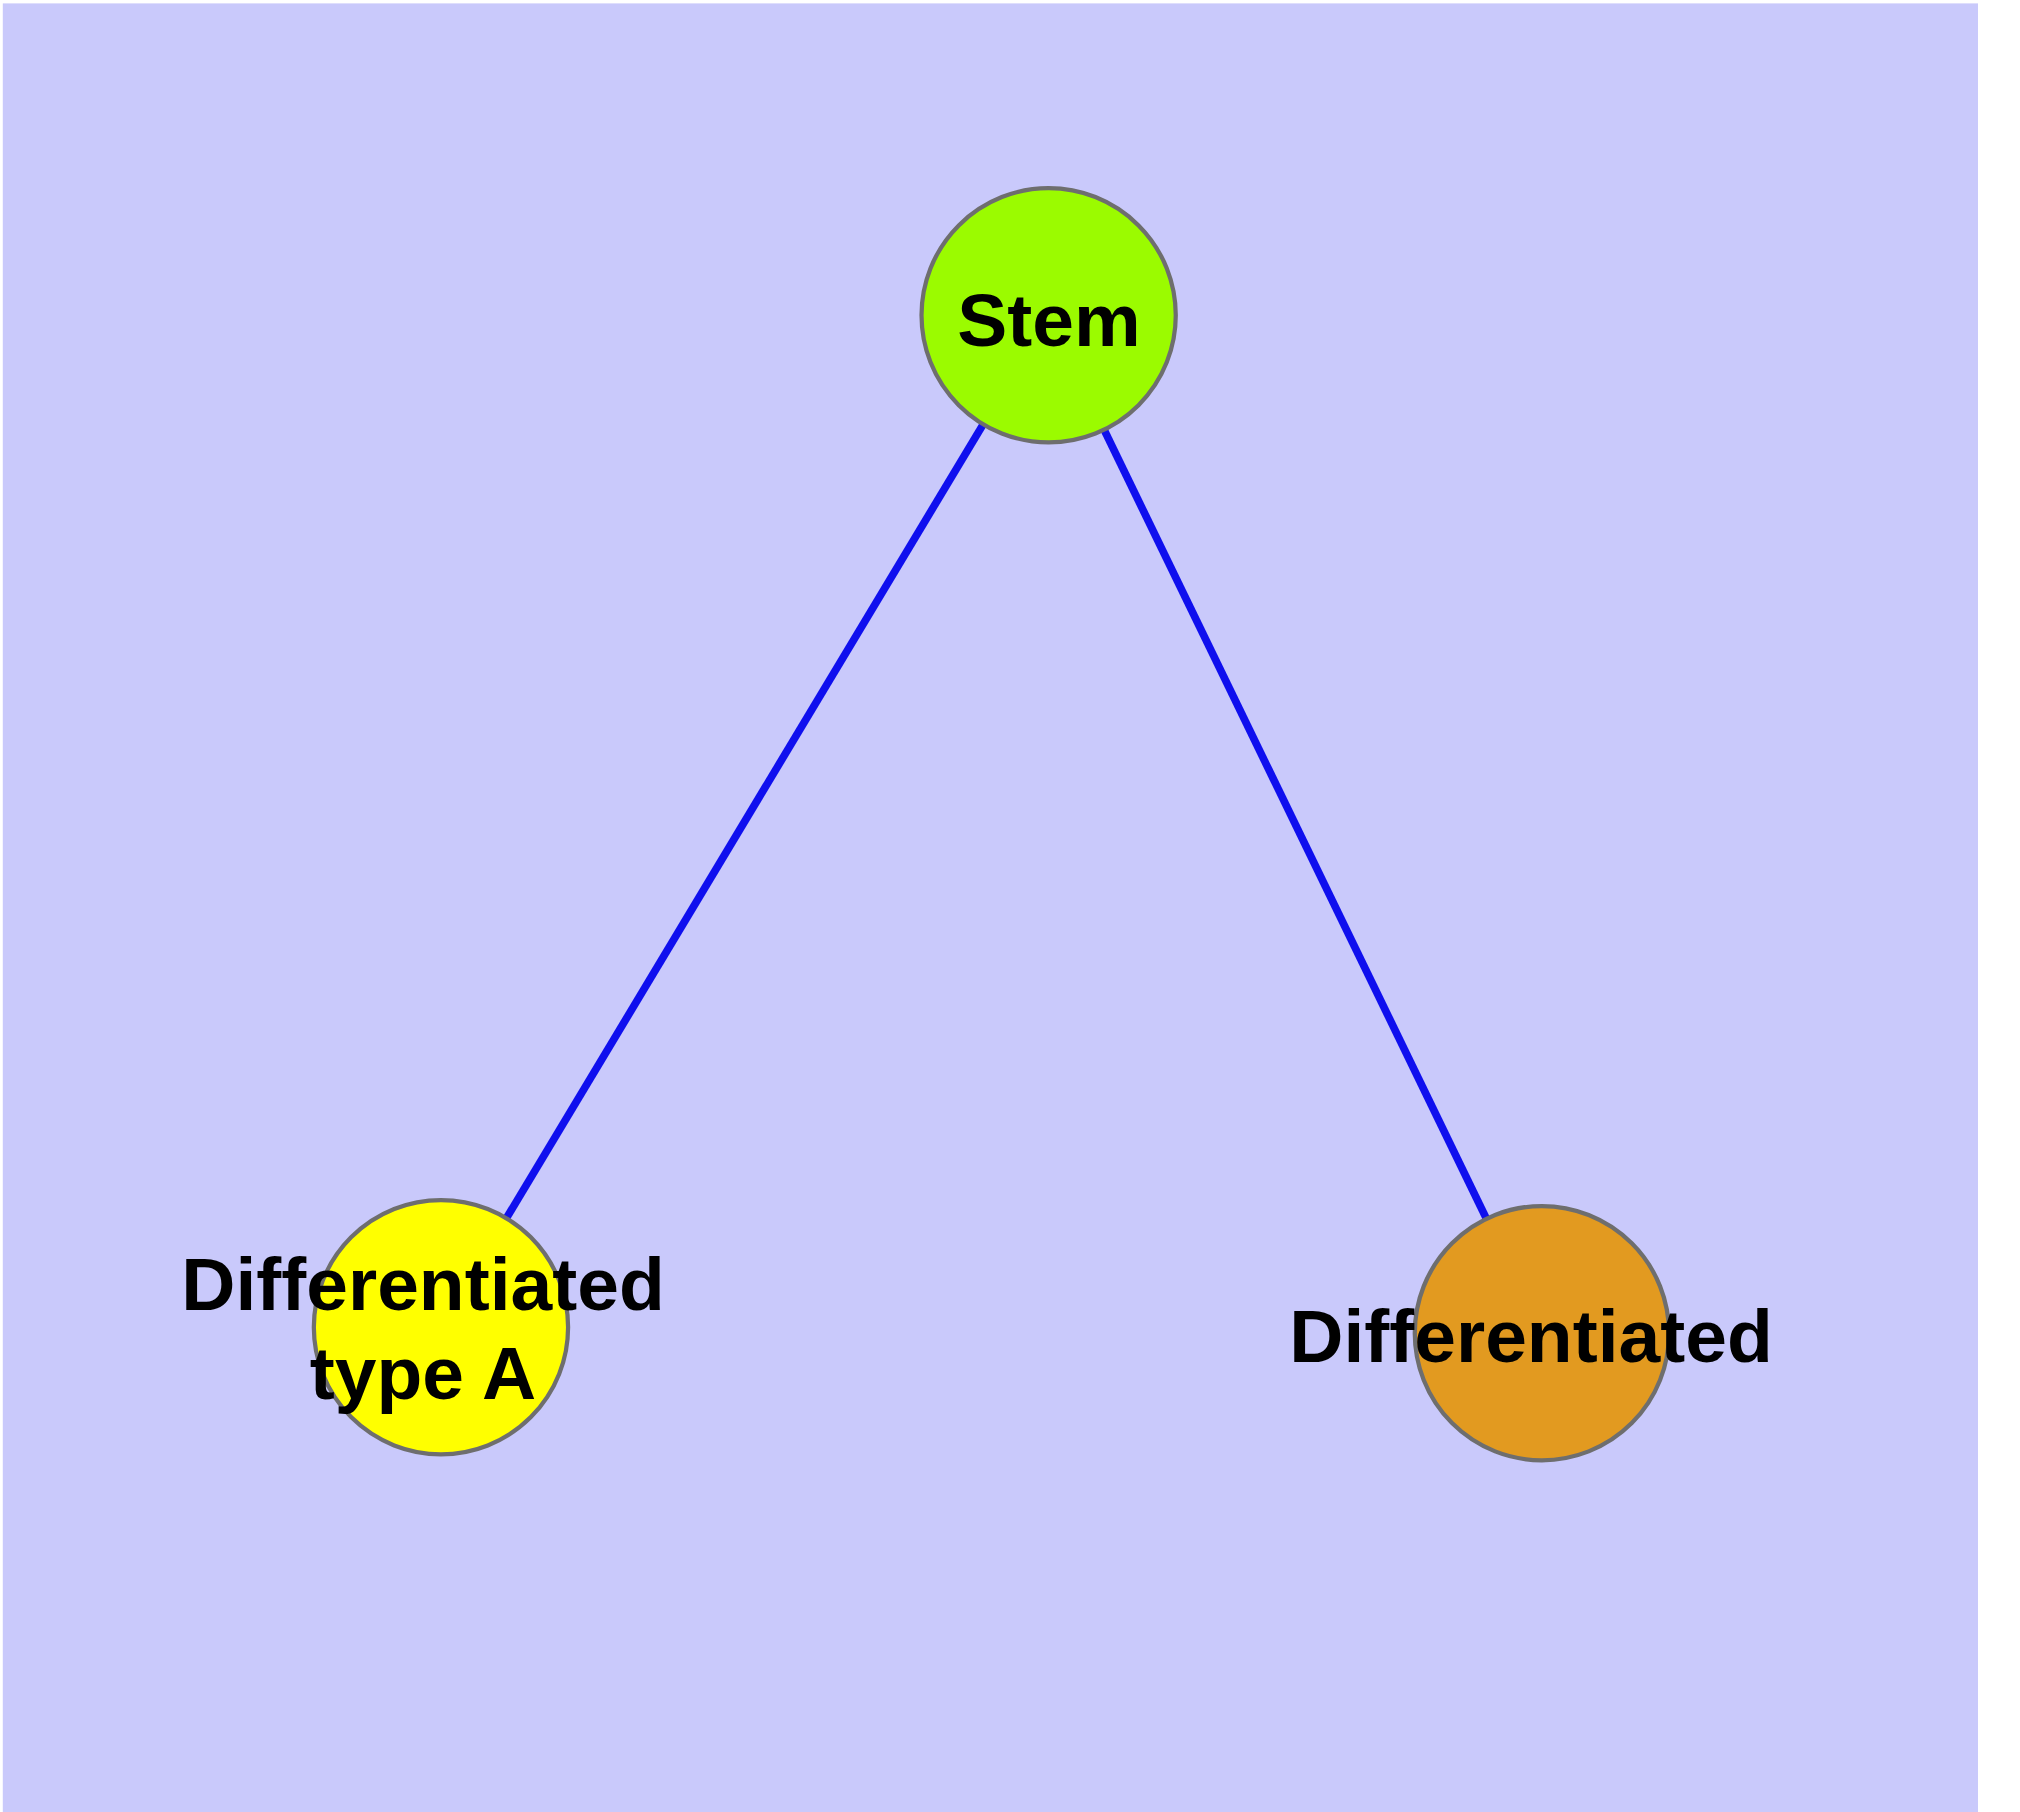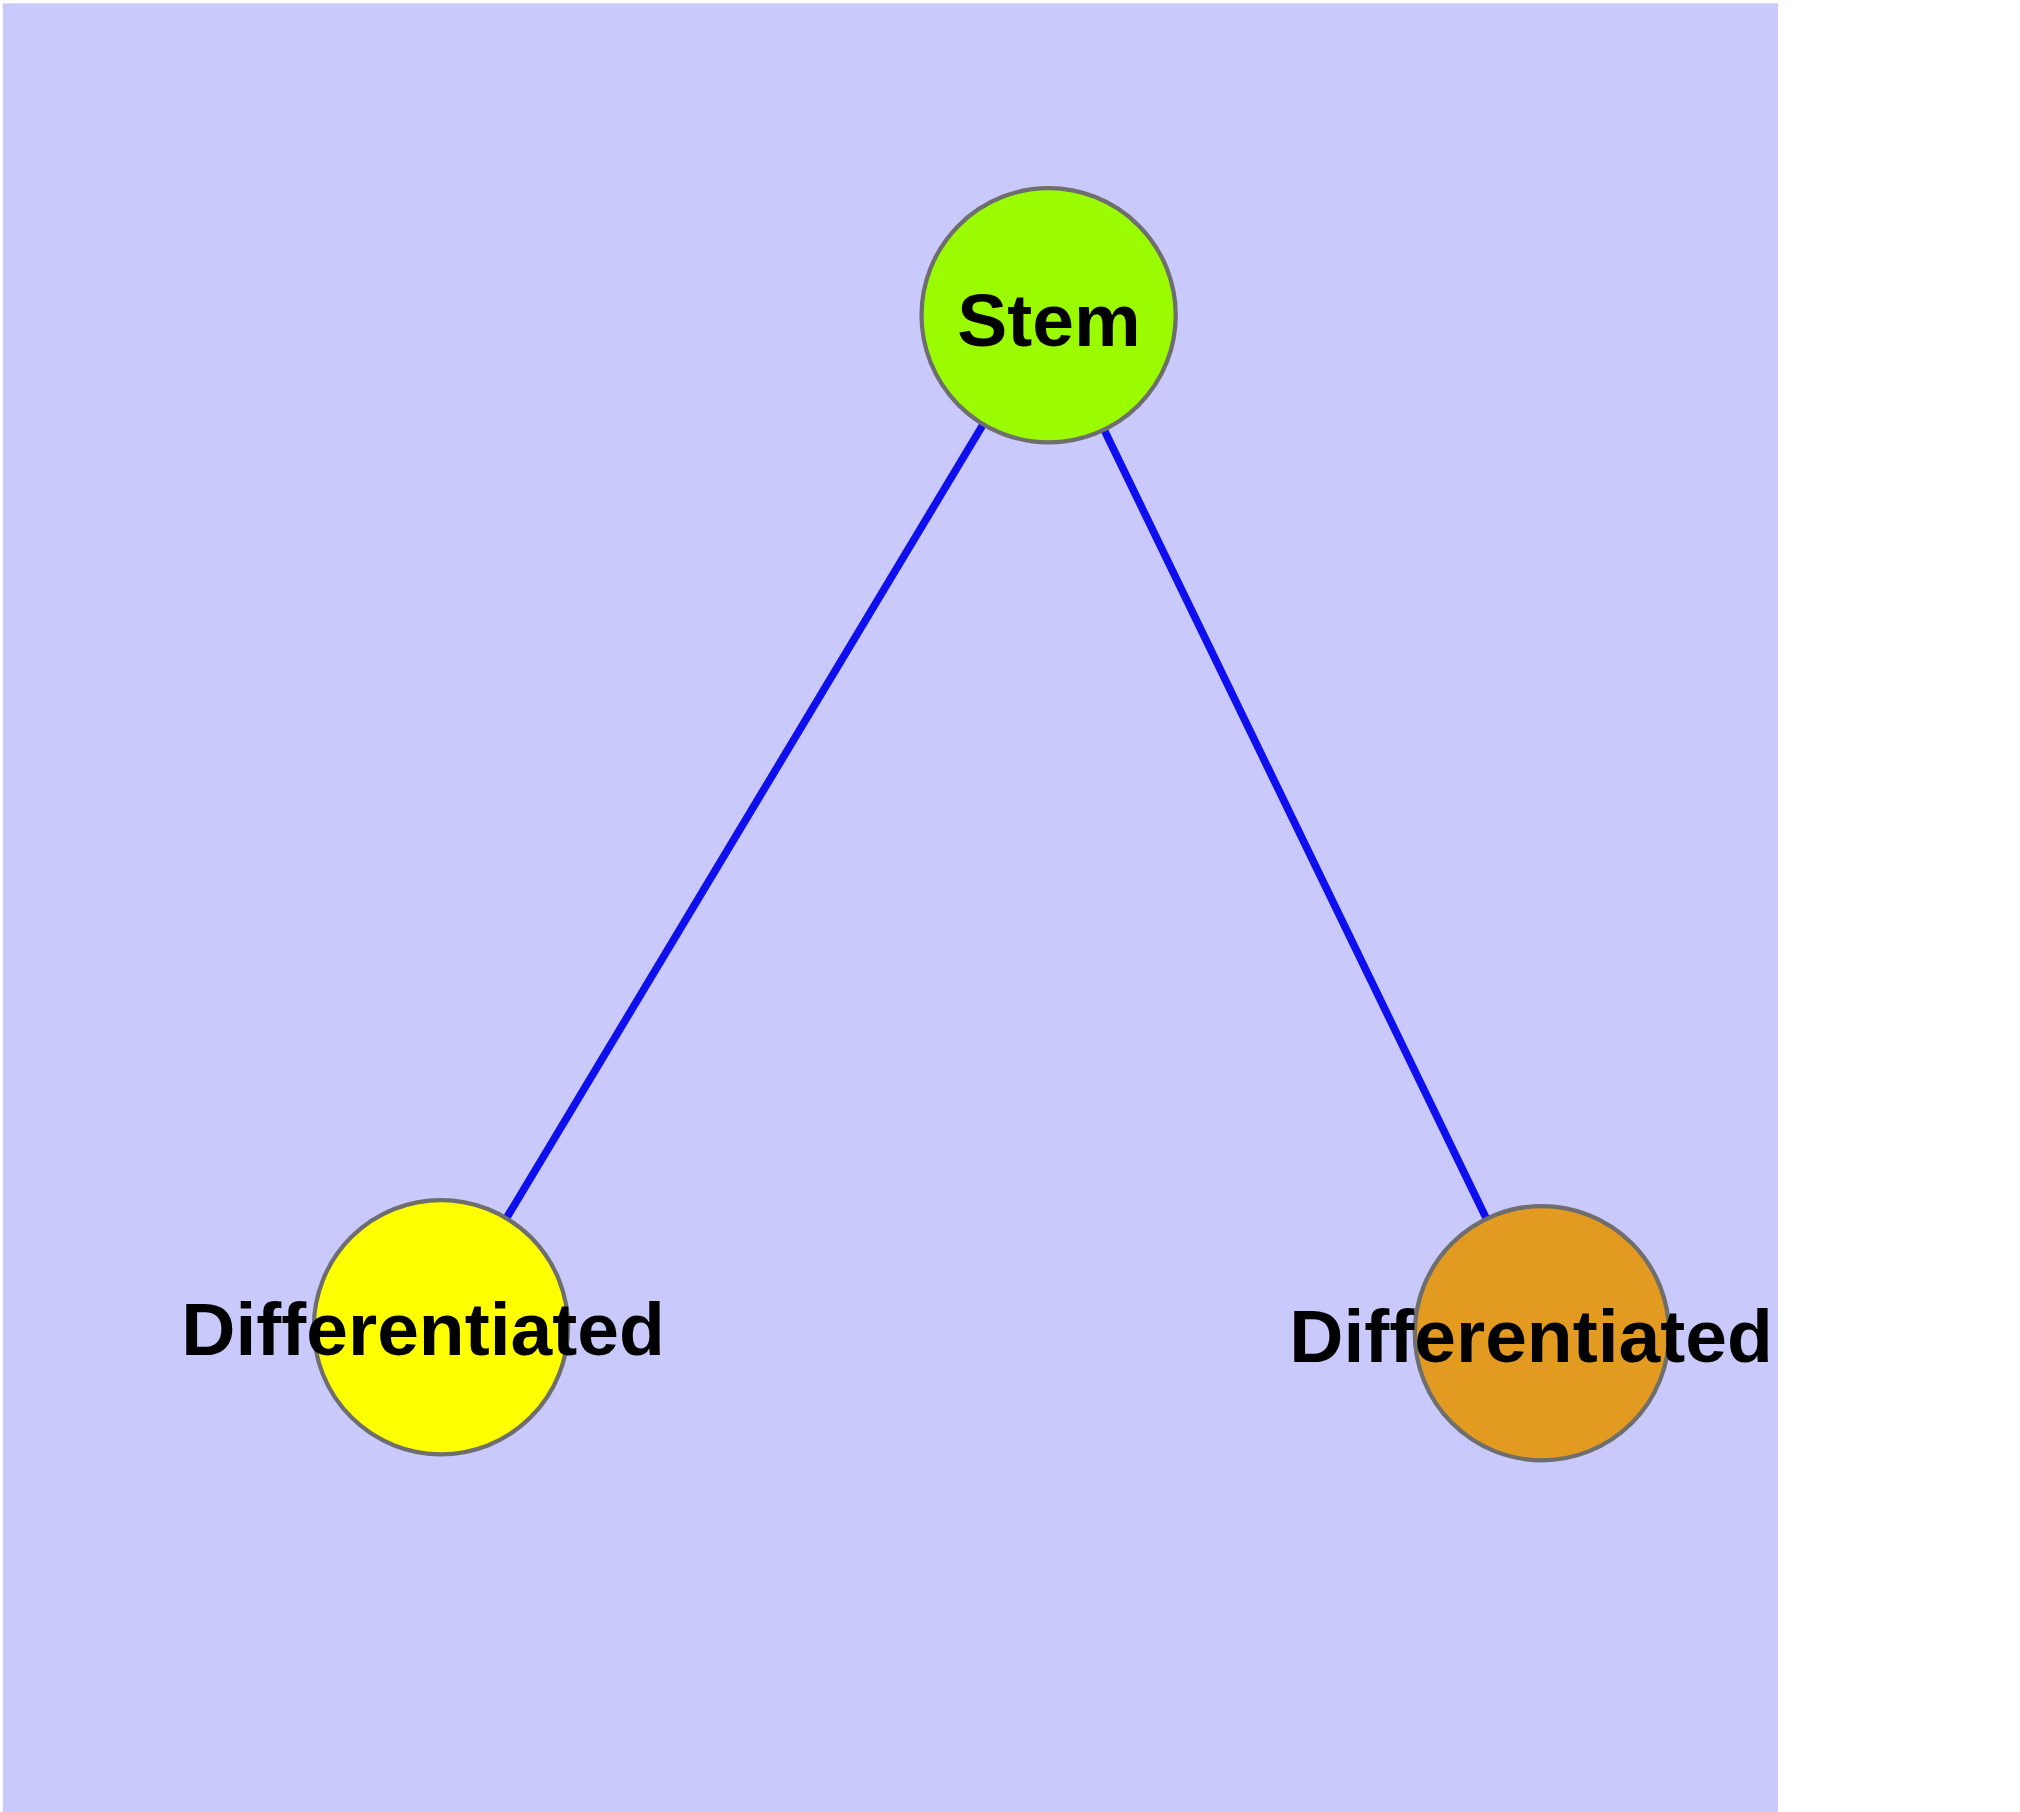--- a/index.html
+++ b/index.html
@@ -2,21 +2,21 @@
 <html style="font-size:13.6px"><head>
 <meta charset="utf-8">
 <style>
   html, body {
     margin: 0;
     padding: 0;
     background: #ffffff;
   }
   .canvas {
     position: relative;
-    width: 1778px;
+    width: 1978px;
     height: 1812px;
     overflow: hidden;
     font-family: "Liberation Sans", sans-serif;
   }
   .graph-svg {
     position: absolute;
     left: 0;
     top: 0;
   }
   .edge {
@@ -58,20 +58,21 @@
     <circle class="node-circle" cx="520" cy="1566" r="150" fill="#ffff00" stroke="#6e6e6e"></circle>
     <circle class="node-circle" cx="1819" cy="1573" r="150" fill="#e29a20" stroke="#6e6e6e"></circle>
   </svg>
 
   <div class="node-label" style="left:1049px; top:320px;">
     <span class="line">Stem</span>
   </div>
 
   <div class="node-label" style="left:423px; top:1329px;">
     <span class="line">Differentiated</span>
+    <span class="line">type A</span>
   </div>
 
   <div class="node-label" style="left:1531px; top:1336px;">
     <span class="line">Differentiated</span>
   </div>
 
 </div>
 
 
 </body></html>

